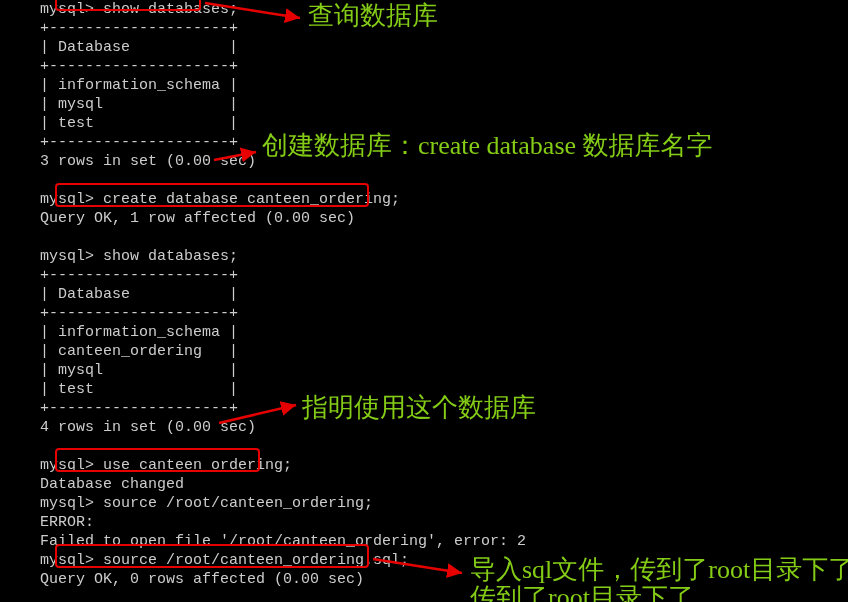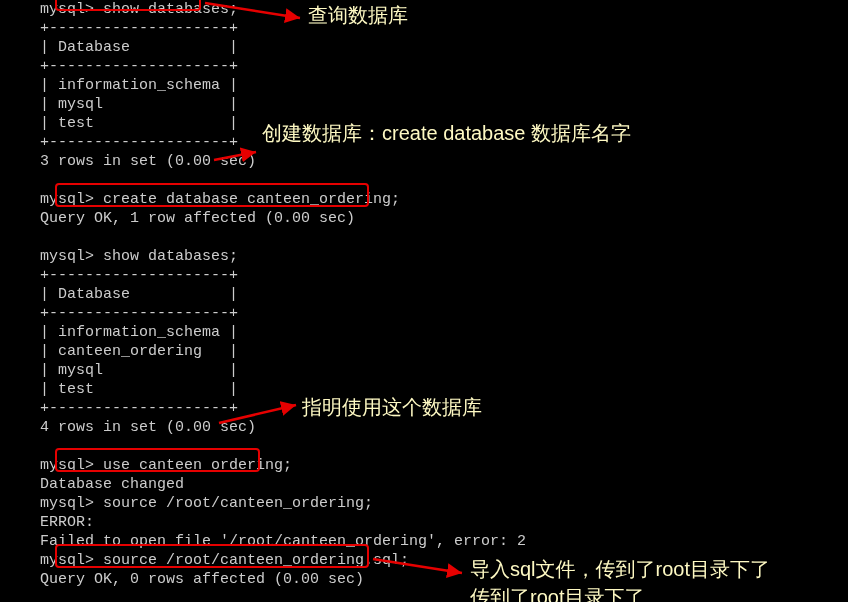--- a/index.html
+++ b/index.html
@@ -27,23 +27,23 @@
     }
     .highlight-box {
       position: absolute;
       border: 2.5px solid #e60000;
       border-radius: 4px;
       background: transparent;
       pointer-events: none;
     }
     .annotation {
       position: absolute;
-      color: #fef9c3;
-      font-family: Liberation Sans, sans-serif;
-      font-size: 20px;
+      color: #84cc16;
+      font-family: Liberation Serif, serif;
+      font-size: 26px;
       font-weight: 500;
       white-space: nowrap;
     }
     svg.arrow {
       position: absolute;
       pointer-events: none;
       overflow: visible;
     }
   </style>
 </head>
@@ -80,21 +80,21 @@
 Failed to open file '/root/canteen_ordering', error: 2
 mysql&gt; source /root/canteen_ordering.sql;
 Query OK, 0 rows affected (0.00 sec)</div>
 
 <div class="highlight-box" style="top:-7px; left:55px; width:146px; height:18px;"></div>
 <div class="highlight-box" style="top:183px; left:55px; width:314px; height:24px;"></div>
 <div class="highlight-box" style="top:448px; left:55px; width:205px; height:24px;"></div>
 <div class="highlight-box" style="top:544px; left:55px; width:314px; height:24px;"></div>
 
 <div class="annotation" style="top:6px; left:308px;">查询数据库</div>
-<div class="annotation" style="top:124px; left:262px;">创建数据库：create database 数据库名字</div>
+<div class="annotation" style="top:136px; left:262px;">创建数据库：create database 数据库名字</div>
 <div class="annotation" style="top:398px; left:302px;">指明使用这个数据库</div>
 <div class="annotation" style="top:560px; left:470px;">导入sql文件，传到了root目录下了</div>
 <div class="annotation" style="top:588px; left:470px;">传到了root目录下了</div>
 
 <svg class="arrow" style="top:0px; left:200px;" width="110" height="30">
   <defs>
     <marker id="ah1" markerWidth="8" markerHeight="8" refX="6" refY="3" orient="auto">
       <path d="M0,0 L6,3 L0,6 Z" fill="#e60000"></path>
     </marker>
   </defs>

